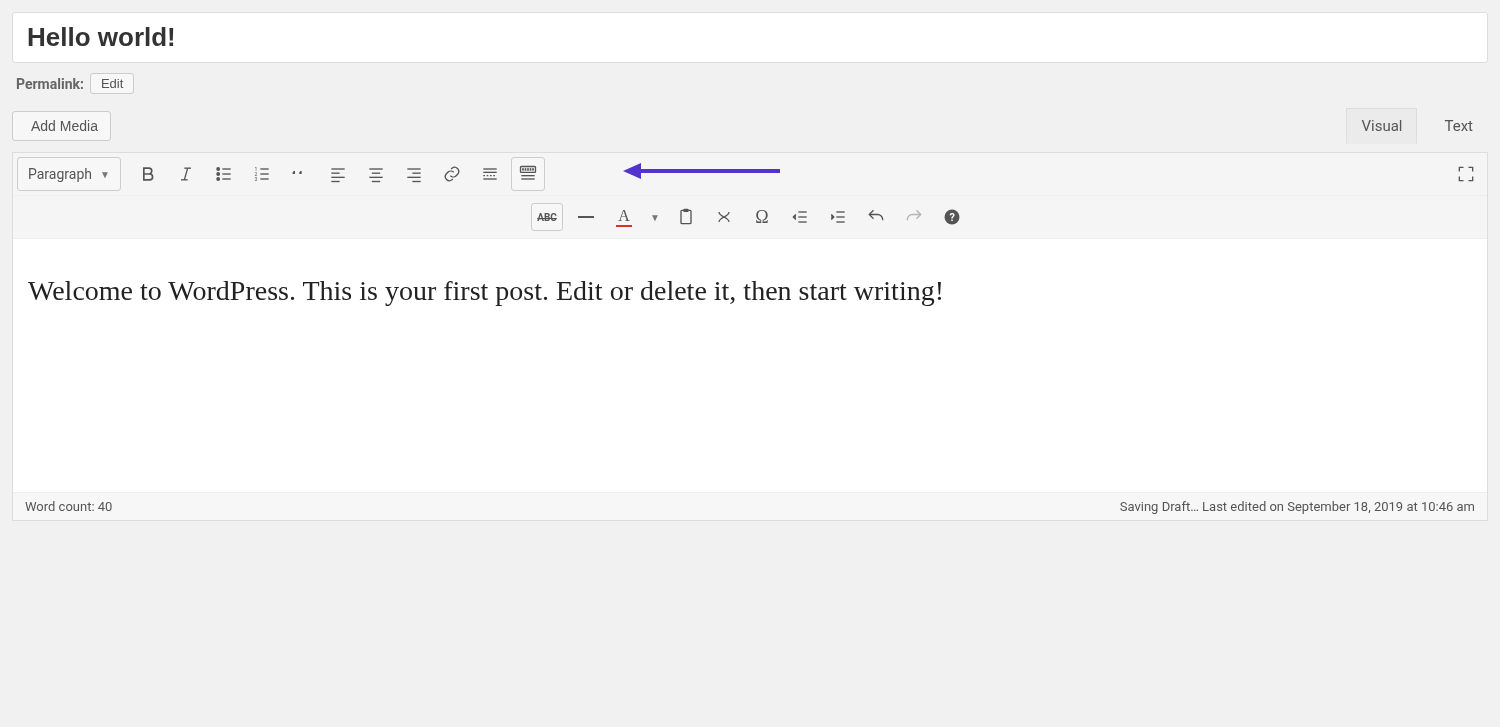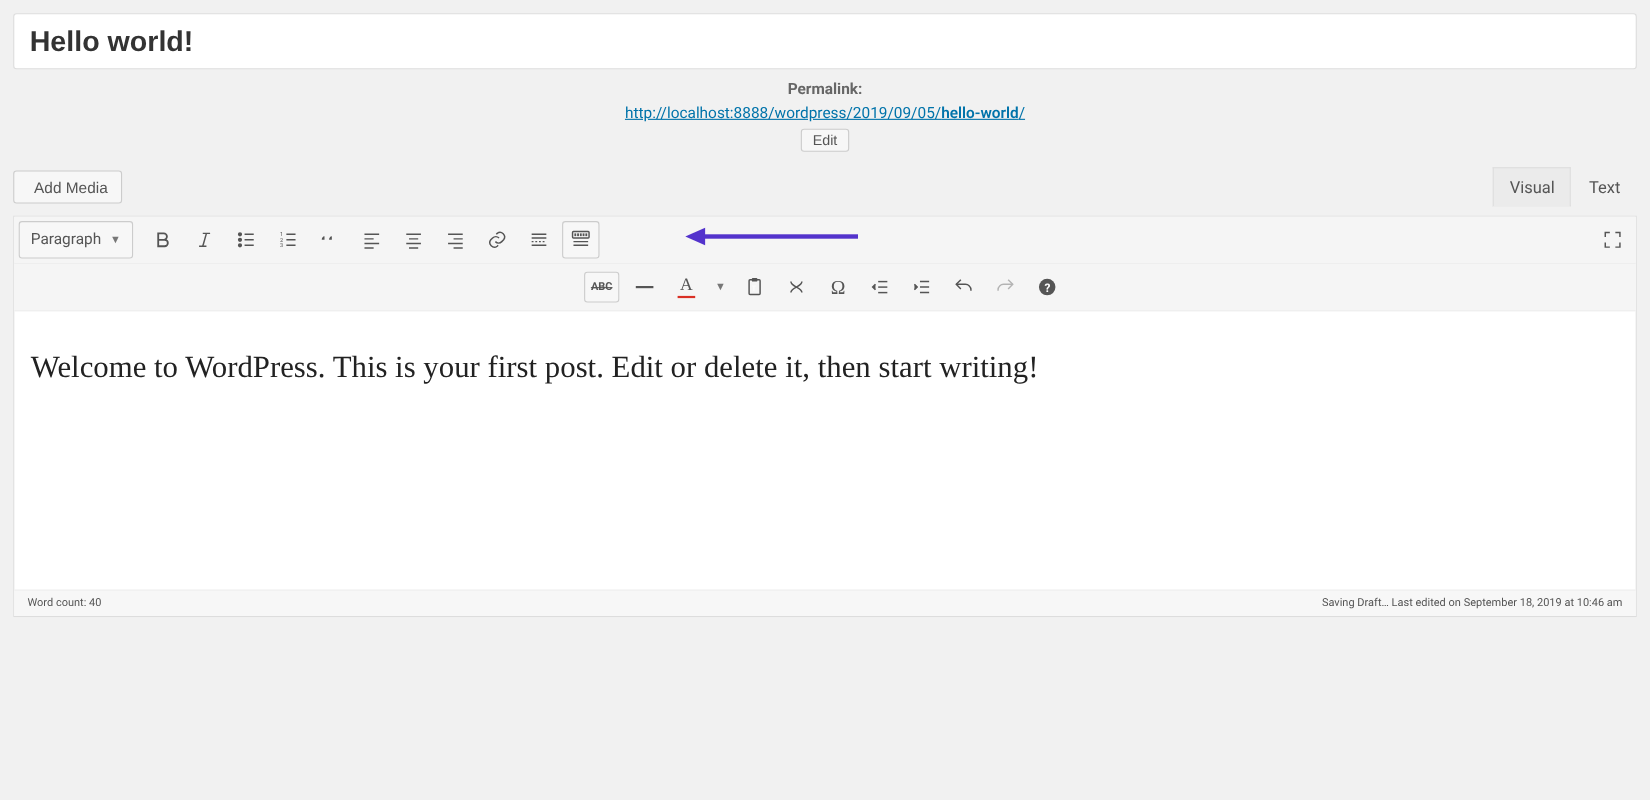--- a/index.html
+++ b/index.html
@@ -1,61 +1,58 @@
 <!DOCTYPE html>
 <html><head>
 <meta charset="utf-8">
 <style>
   * { box-sizing: border-box; }
   html, body { margin:0; padding:0; font-family: -apple-system, BlinkMacSystemFont, "Segoe UI", Roboto, sans-serif; font-size:14px; color:#444; }
   body { background:#f1f1f1; padding:12px; }
   .title-box { background:#fff; border:1px solid #ddd; border-radius:3px; padding:8px 12px; }
   .title-box input { border:0; outline:0; width:100%; font-size:26px; font-weight:700; color:#333; }
-  .permalink-row { display:flex; align-items:center; gap:6px; padding:10px 4px 14px; font-size:14px; color:#666;flex-direction:column; }
+  .permalink-row { display:flex; align-items:center; gap:6px; padding:10px 4px 14px; font-size:14px; color:#666; }
   .permalink-row a { color:#0073aa; text-decoration:underline; }
   .permalink-row a .slug { font-weight:600; }
   .permalink-row button.edit { font-size:13px; padding:2px 10px; border:1px solid #ccc; background:#f7f7f7; border-radius:3px; color:#555; cursor:pointer; }
   .media-row { display:flex; align-items:center; justify-content:space-between; padding-bottom:8px; }
   .add-media { display:inline-flex; align-items:center; gap:6px; border:1px solid #ccc; background:#f7f7f7; border-radius:3px; padding:6px 12px; font-size:14px; color:#555; cursor:pointer; }
-  .tabs { display:flex; gap:1px;align-items:center; }
+  .tabs { display:flex; gap:12px;align-items:center; }
   .tab { padding:8px 14px; font-size:15px; color:#555; cursor:pointer; border:1px solid transparent; }
   .tab.active { background:#ebebeb; border:1px solid #ddd; border-bottom-color:#ebebeb; }
   .editor { border:1px solid #ddd; background:#fff; }
   .toolbar-row { display:flex; align-items:center; gap:4px; padding:4px; border-bottom:1px solid #eee; background:#f5f5f5; position:relative;justify-content:center; }
   .tb-btn { width:34px; height:34px; display:inline-flex; align-items:center; justify-content:center; color:#555; cursor:pointer; border:1px solid transparent; border-radius:3px; }
   .tb-btn.boxed { border-color:#ccc; background:#f7f7f7; }
   .tb-btn svg { width:20px; height:20px; stroke:#555; fill:none; stroke-width:1.6; }
   .format-sel { display:inline-flex; align-items:center; gap:8px; border:1px solid #ccc; background:#f7f7f7; border-radius:3px; padding:0 10px; height:34px; font-size:14px; color:#555; cursor:pointer; margin-right:6px; }
   .format-sel .caret { font-size:10px; color:#777; }
   .right-ctrl { margin-left:auto; }
   .arrow-annot { position:absolute; left:610px; top:10px; display:flex; align-items:center; }
   .arrow-line { width:140px; height:4px; background:#5333cc; }
   .arrow-head { width:0; height:0; border-top:8px solid transparent; border-bottom:8px solid transparent; border-right:18px solid #5333cc; margin-right:-1px; }
   .abc-btn { width:32px; height:28px; border:1px solid #ccc; border-radius:3px; display:inline-flex; align-items:center; justify-content:center; font-size:10px; font-weight:bold; background:#f7f7f7; color:#555; cursor:pointer; margin-right:2px; }
   .hr-icon { width:16px; height:2px; background:#555; }
   .content { padding:30px 15px 150px; font-family:Georgia, 'Times New Roman', serif; font-size:28px; color:#222; line-height:1.6; }
   .content p { margin:0 0 28px; }
   .sel { background:#b3d5fb; }
   .strike { text-decoration:line-through; }
   .status-path { border-top:1px solid #eee; padding:5px 12px; font-size:13px; color:#555; }
-  .status-bottom { display:flex; justify-content:space-between; border-top:1px solid #eee; padding:6px 12px; font-size:10px; color:#555; background:#f7f7f7; }
+  .status-bottom { display:flex; justify-content:space-between; border-top:1px solid #eee; padding:6px 12px; font-size:13px; color:#555; background:#f7f7f7; }
   .txtcolor-line { border-bottom:2px solid #d93025; padding:0 2px 1px; font-family:Georgia,serif; font-size:16px; line-height:1; }
 </style>
 </head>
 <body>
 
 <div class="title-box">
   <input type="text" value="Hello world!" style="">
 </div>
 
 <div class="permalink-row">
   <strong>Permalink:</strong>
-  <a href="#">
-    <span>http://localhost:8888/wordpress/2019/09/05/</span><span class="slug">hello-world</span><span>/</span>
-  </a>
   <button class="edit">Edit</button>
 </div>
 
 <div class="media-row">
   <button class="add-media">
     <span>
       <svg viewBox="0 0 24 24">
           <rect x="2" y="7" width="13" height="11" rx="2"></rect>
           <circle cx="8.5" cy="12.5" r="2.5"></circle>
           <path d="M19 5v9"></path>

